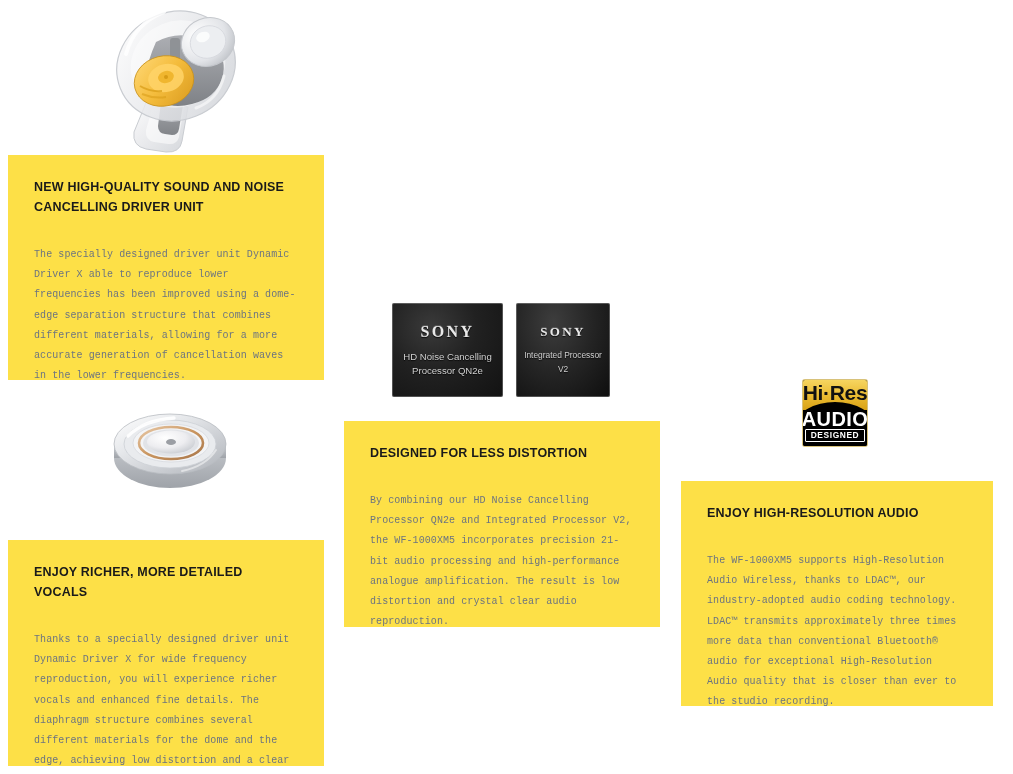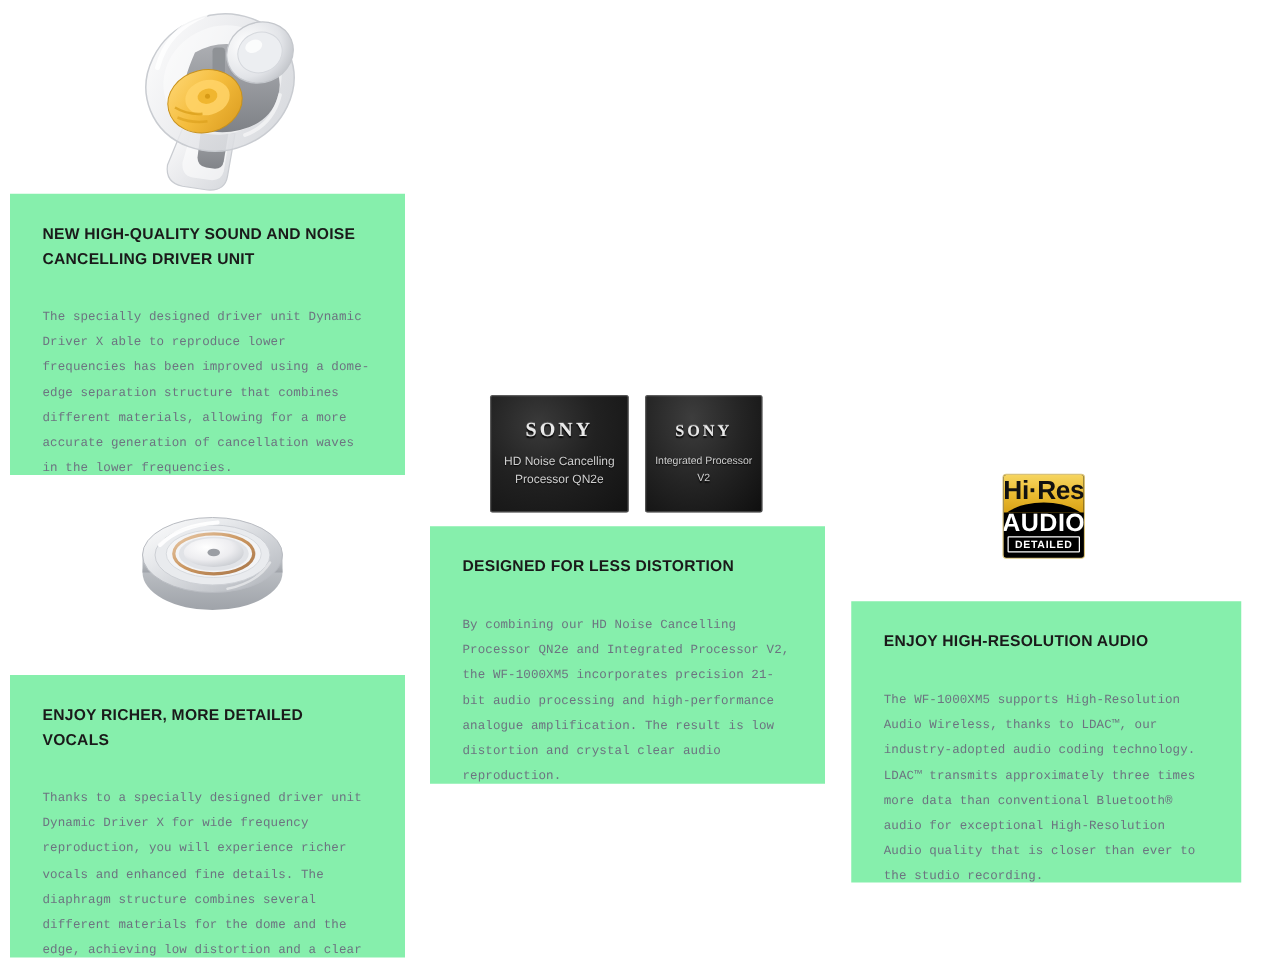--- a/index.html
+++ b/index.html
@@ -11,21 +11,21 @@
     width: 1013px;
     height: 774px;
     position: relative;
     overflow: hidden;
     font-family: "Liberation Sans", sans-serif;
     -webkit-font-smoothing: antialiased;
   }
 
   .feature-card {
     position: absolute;
-    background: #86efac;
+    background: #fde047;
     box-sizing: border-box;
     padding: 22px 26px 26px 26px;
   }
   .card-heading {
     font-size: 12.5px;
     font-weight: bold;
     color: #1a1a1a;
     letter-spacing: 0.2px;
     line-height: 20px;
     margin: 0 0 28px 0;
@@ -49,21 +49,21 @@
   
   .media { position: absolute; }
 
   
   #earbud-image { left: 104px; top: 2px; width: 136px; height: 152px; }
 
   
   #driver-image { left: 108px; top: 400px; width: 124px; height: 96px; }
 
   
-  #chip-group { left: 392px; top: 316px; width: 218px; height: 94px; }
+  #chip-group { left: 392px; top: 303px; width: 218px; height: 94px; }
   .chip {
     position: absolute;
     top: 0;
     width: 94px;
     height: 94px;
     border-radius: 2px;
     display: flex;
     flex-direction: column;
     align-items: center;
     justify-content: center;
@@ -284,21 +284,21 @@
     <div class="chip-desc">V2</div>
   </div>
 </div>
 
 <div class="media" id="hires-badge">
   <div class="badge-top">
     <span class="badge-hires">Hi·Res</span>
   </div>
   <div class="badge-bottom">
     <span class="badge-audio">AUDIO</span>
-    <span class="badge-wireless">DETAILED</span>
+    <span class="badge-wireless">DESIGNED</span>
   </div>
 </div>
 
 <div class="feature-card" id="card-driver-unit">
   <h3 class="card-heading">NEW HIGH-QUALITY SOUND AND NOISE CANCELLING DRIVER UNIT</h3>
   <p class="card-body">The specially designed driver unit Dynamic Driver X able to reproduce lower frequencies has been improved using a dome-edge separation structure that combines different materials, allowing for a more accurate generation of cancellation waves in the lower frequencies.</p>
 </div>
 
 <div class="feature-card" id="card-vocals">
   <h3 class="card-heading">ENJOY RICHER, MORE DETAILED VOCALS</h3>

